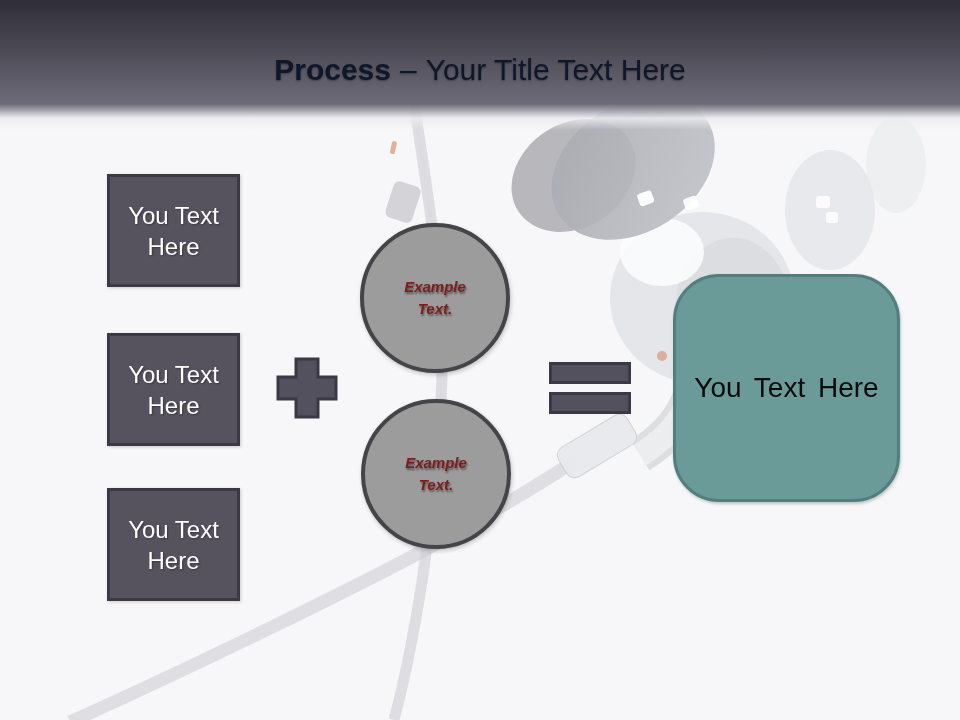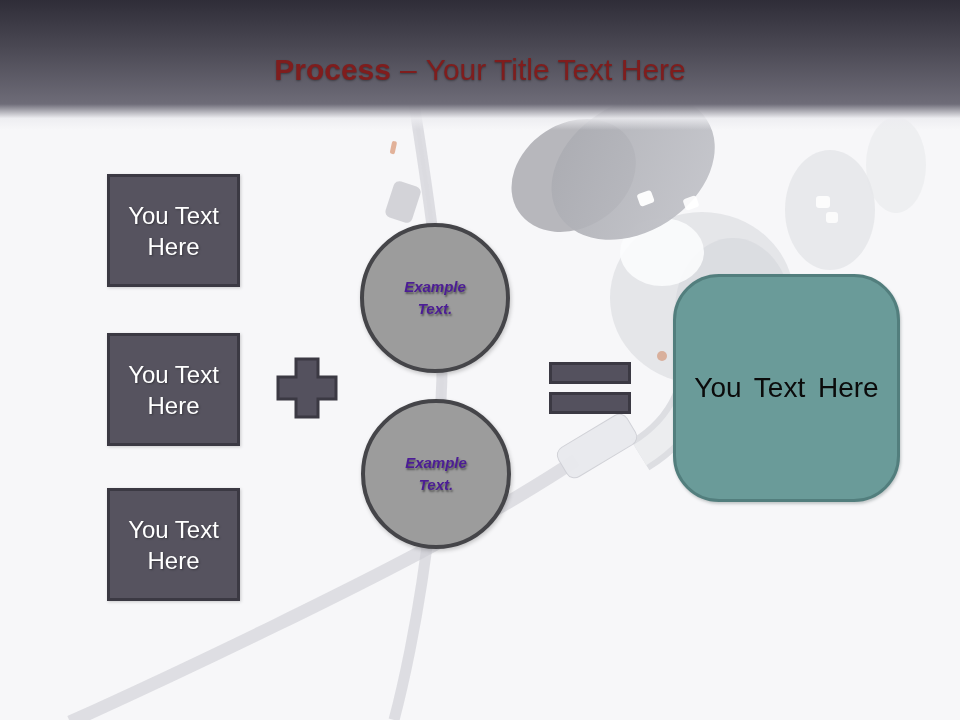--- a/index.html
+++ b/index.html
@@ -19,21 +19,21 @@
   .header{
     position:absolute;left:0;top:0;width:960px;height:104px;z-index:3;
     background:linear-gradient(to bottom,#2f2d38 0%,#4a4853 45%,#6e6c78 100%);
   }
   .header-fade{
     position:absolute;left:0;top:104px;width:960px;height:26px;z-index:3;
     background:linear-gradient(to bottom,#6e6c78 0%,rgba(236,236,240,0.85) 55%,rgba(248,248,250,0) 100%);
   }
   .title{
     position:absolute;left:0;top:52px;width:960px;z-index:4;
-    text-align:center;color:#7f1d1d;font-size:30px;line-height:36px;
+    text-align:center;color:#0f172a;font-size:30px;line-height:36px;
     text-shadow:0 1px 2px rgba(0,0,0,0.35);
   }
   .title .emph{font-weight:700;}
   .title .dash{font-weight:400;margin:0 9px;}
   .title .rest{font-weight:400;}
 
   
   .input-box{
     position:absolute;left:107px;width:133px;height:113px;z-index:2;
     background:#56535f;border:3px solid #3b3943;box-sizing:border-box;
@@ -52,21 +52,21 @@
     position:absolute;left:0;width:82px;height:22px;box-sizing:border-box;
     background:#54515e;border:3px solid #3b3943;
   }
   .equals-bar.b1{top:0;} .equals-bar.b2{top:30px;}
 
   
   .step-circle{
     position:absolute;width:150px;height:150px;border-radius:50%;z-index:2;
     background:#9c9c9c;border:4px solid #454549;box-sizing:border-box;
     display:flex;align-items:center;justify-content:center;text-align:center;
-    color:#4c1d95;font-size:15px;line-height:22px;font-weight:700;font-style:italic;
+    color:#7f1d1d;font-size:15px;line-height:22px;font-weight:700;font-style:italic;
     text-shadow:1px 2px 2px rgba(0,0,0,0.45);
     box-shadow:1px 2px 4px rgba(0,0,0,0.22);
   }
   .step-circle .lbl{width:84px;}
   .circle-1{left:360px;top:223px;}
   .circle-2{left:361px;top:399px;}
 
   
   .result-box{
     position:absolute;left:673px;top:274px;width:227px;height:228px;z-index:2;

